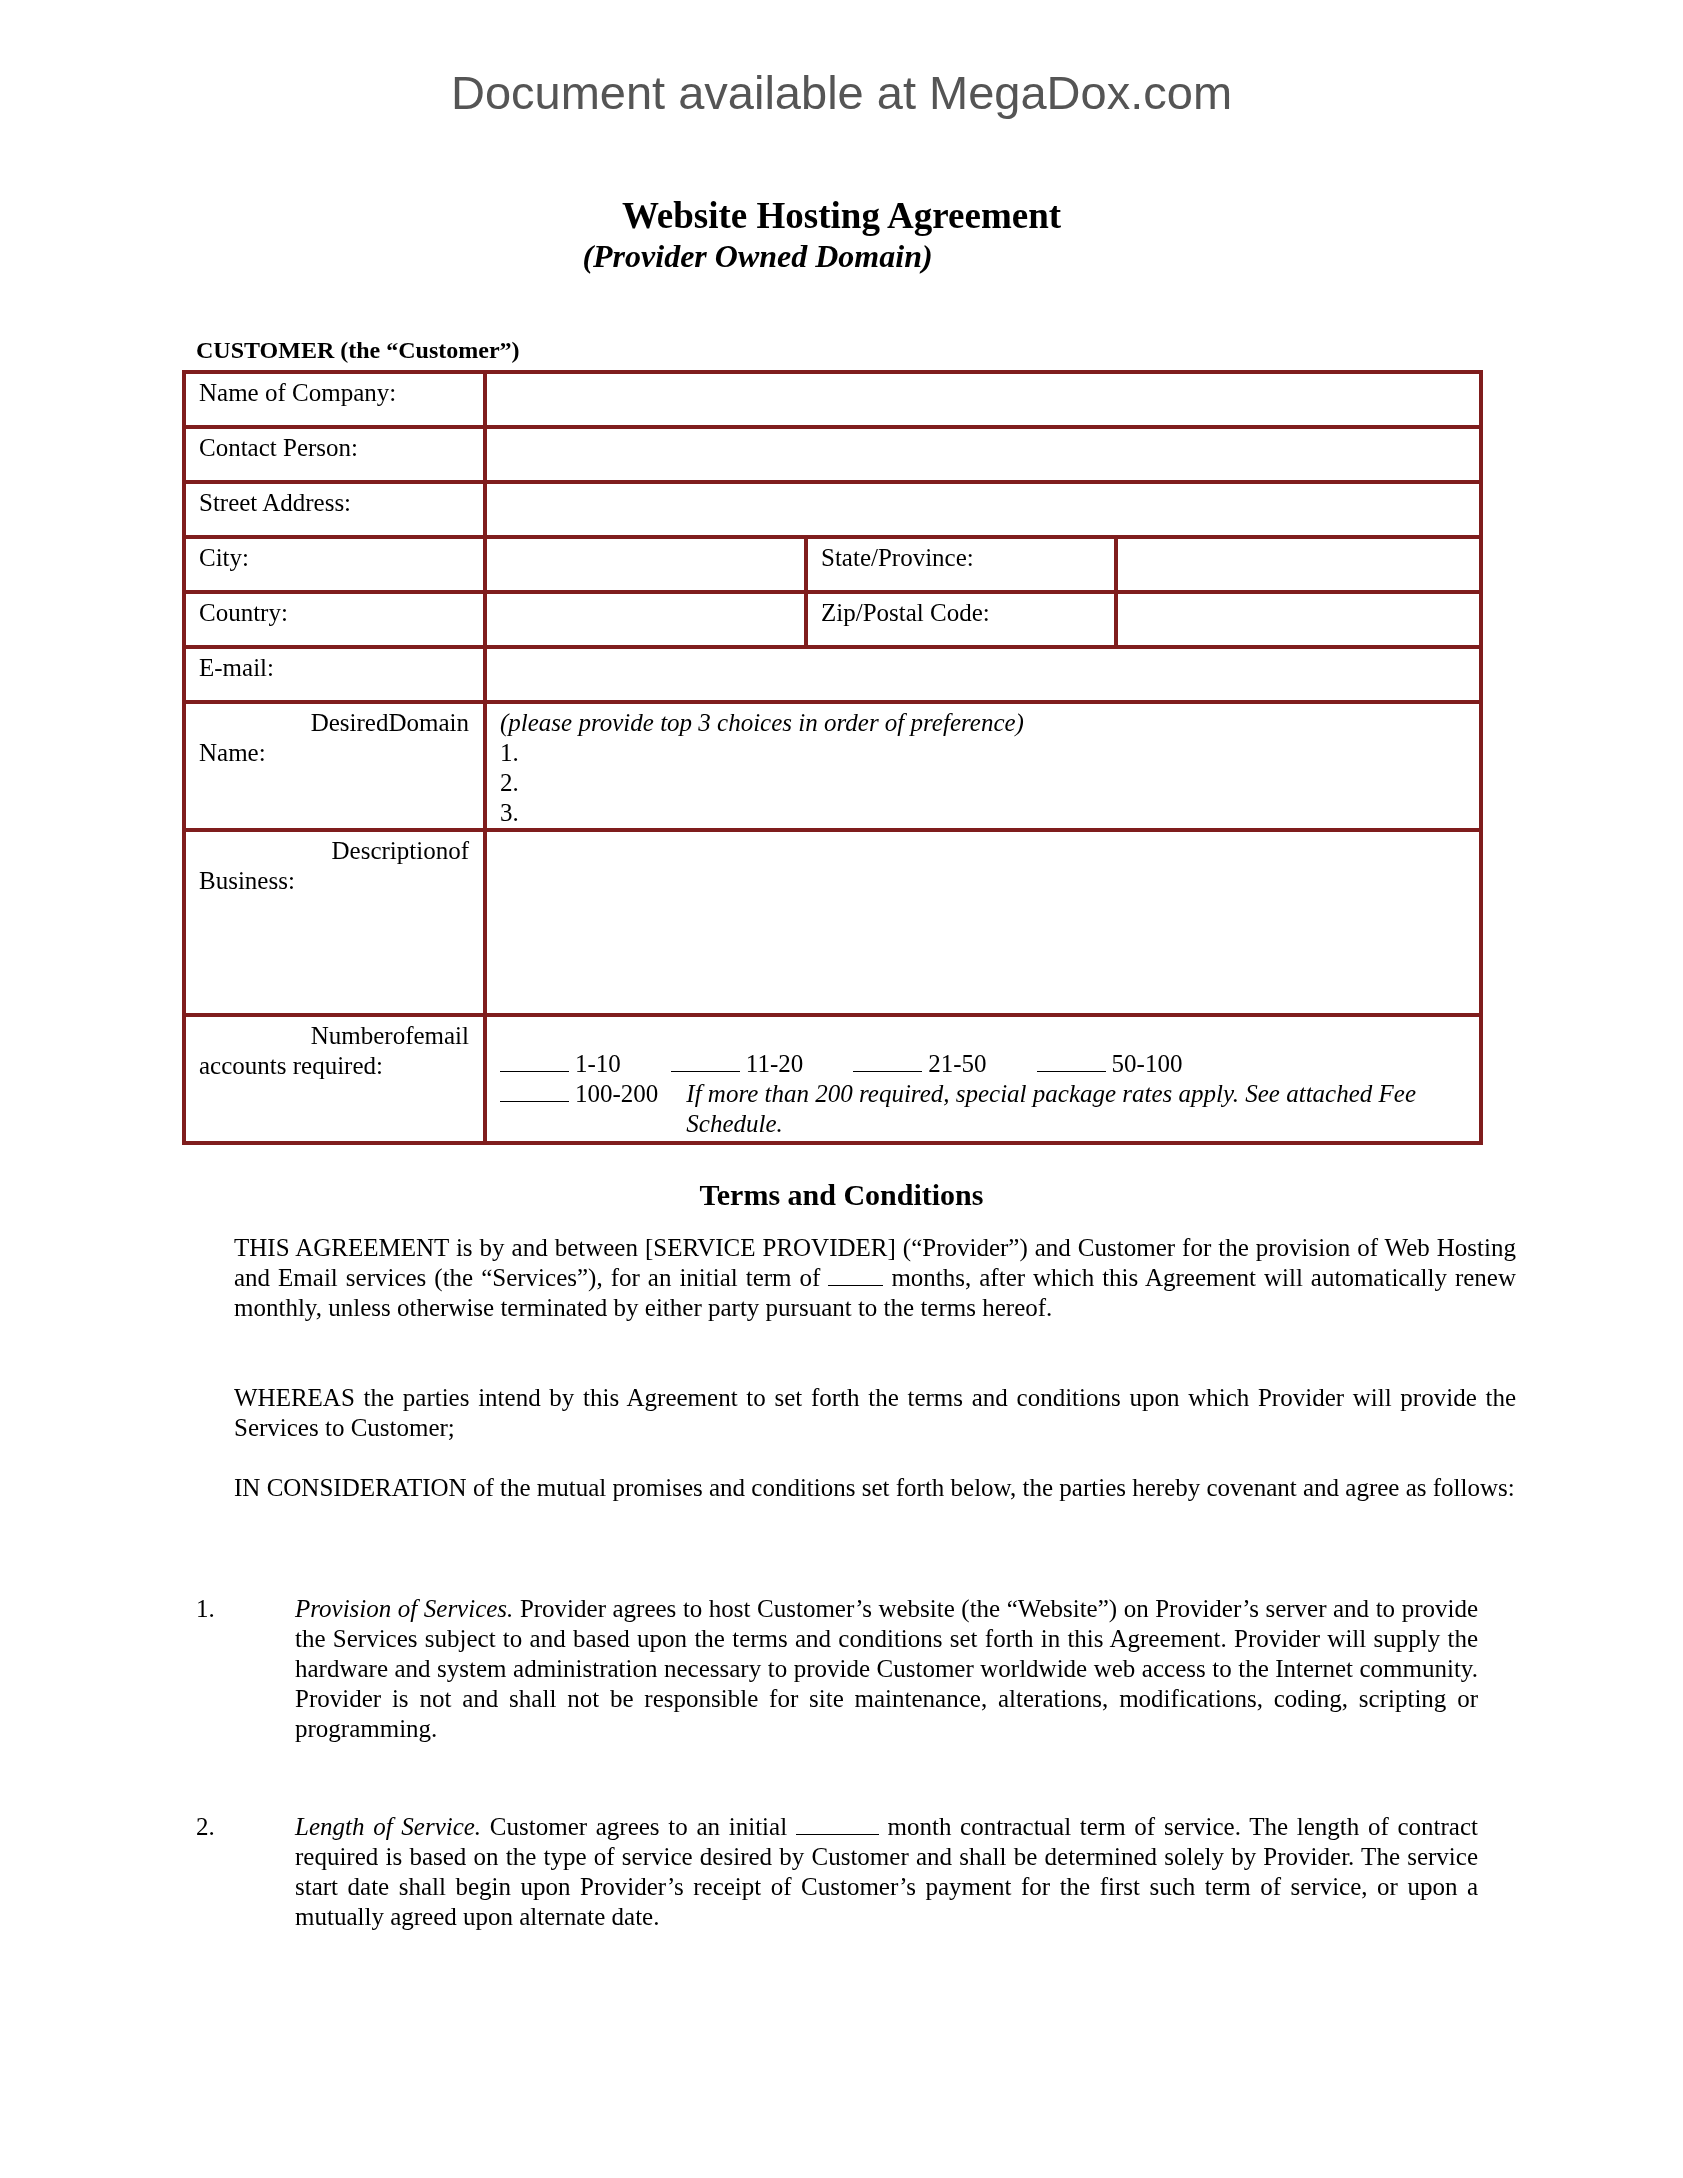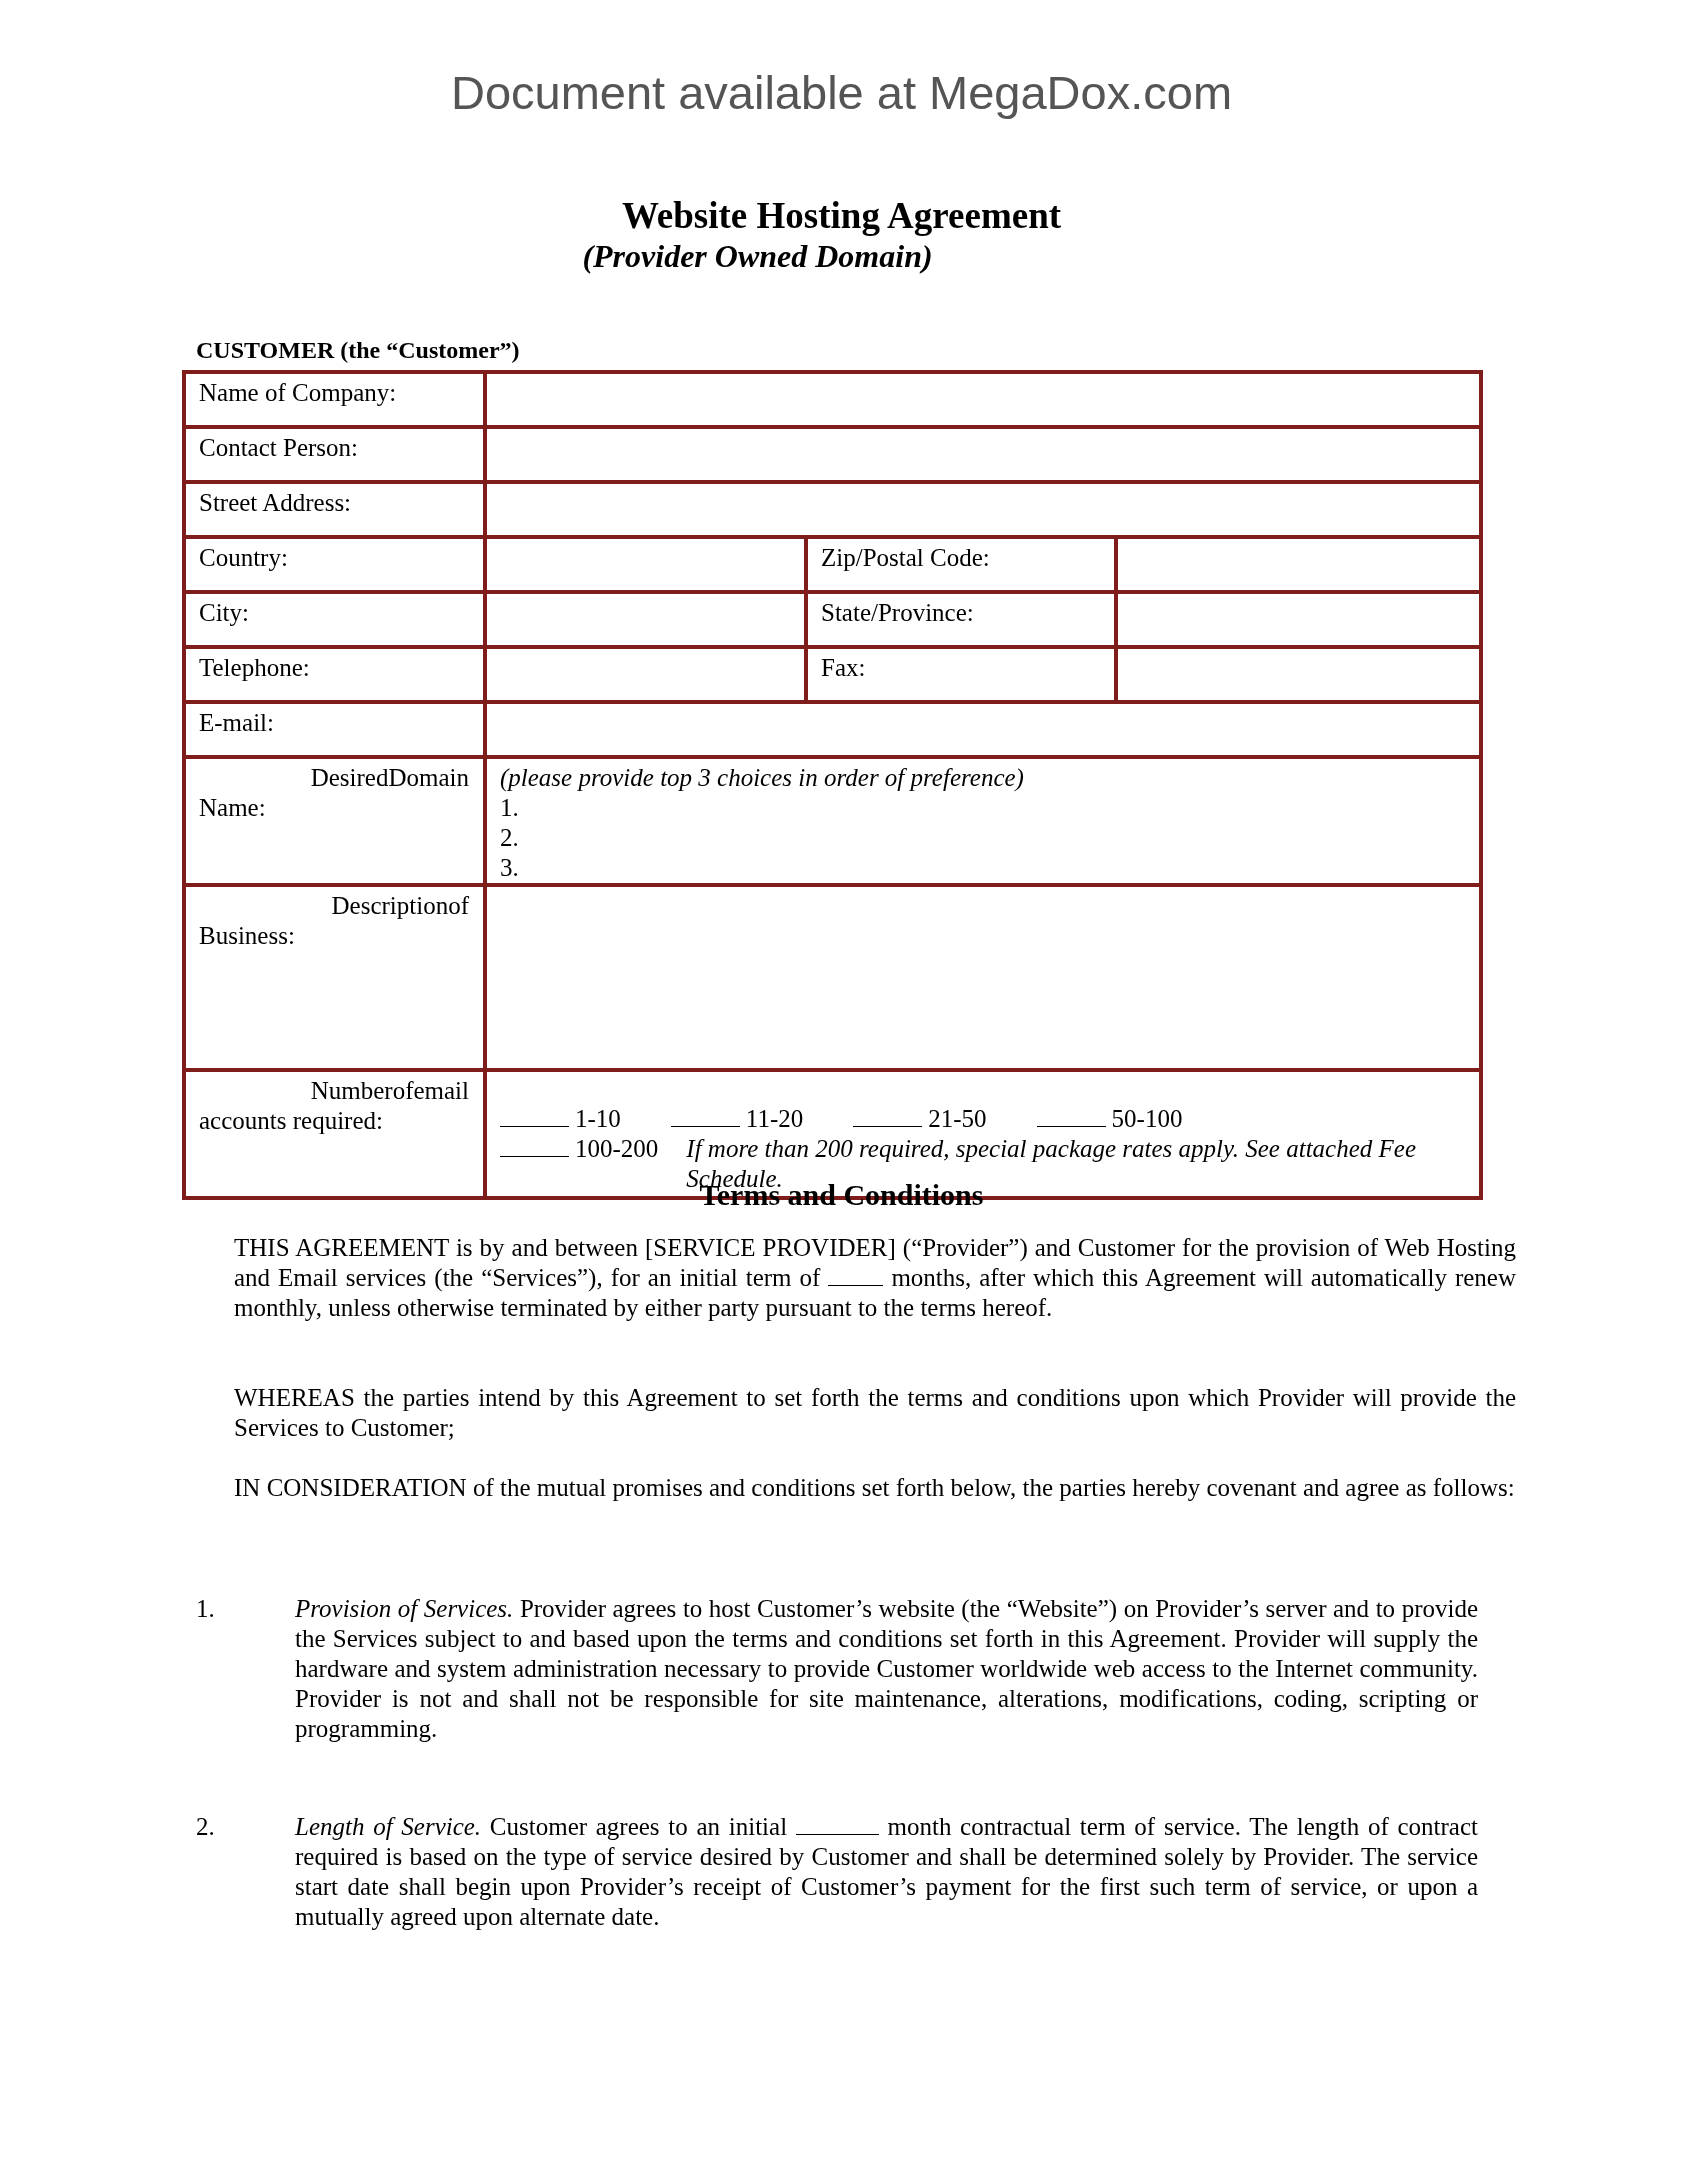--- a/index.html
+++ b/index.html
@@ -58,35 +58,29 @@
   </tr>
   <tr class="r51">
     <td>Contact Person:</td>
     <td colspan="3"></td>
   </tr>
   <tr class="r51">
     <td>Street Address:</td>
     <td colspan="3"></td>
   </tr>
   <tr class="r51">
-    <td>Country:</td>
-    <td></td>
-    <td>Zip/Postal Code:</td>
-    <td></td>
-  </tr>
-  <tr class="r51">
     <td>City:</td>
     <td></td>
     <td>State/Province:</td>
     <td></td>
   </tr>
   <tr class="r51">
-    <td>Telephone:</td>
+    <td>Country:</td>
     <td></td>
-    <td>Fax:</td>
+    <td>Zip/Postal Code:</td>
     <td></td>
   </tr>
   <tr class="r51">
     <td>E-mail:</td>
     <td colspan="3"></td>
   </tr>
   <tr>
     <td style="height:120px">
       <div class="just-line">
         <span>Desired</span>

